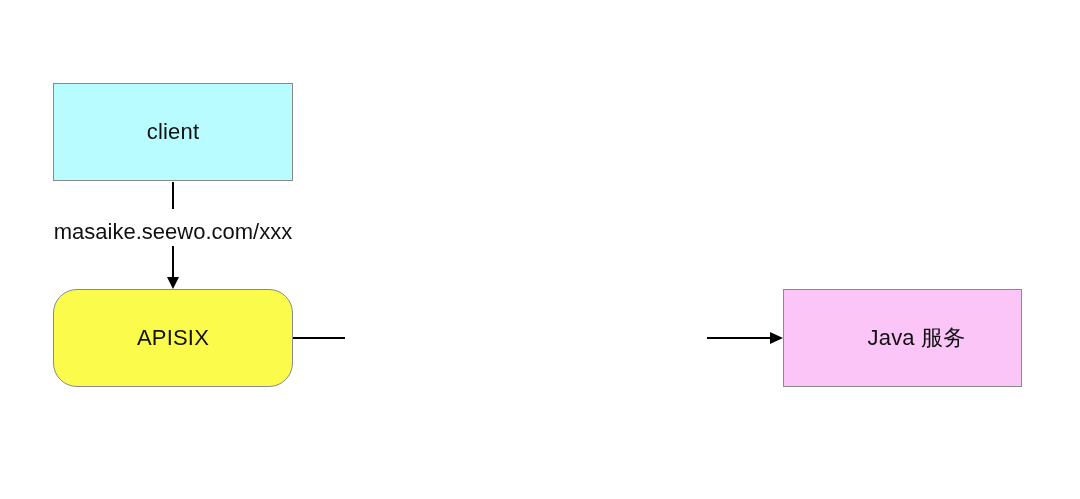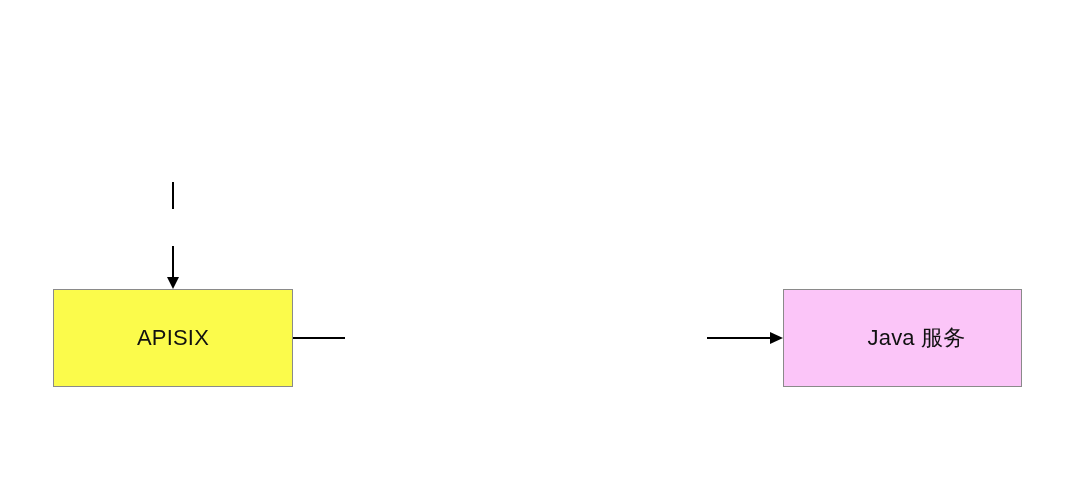--- a/index.html
+++ b/index.html
@@ -50,40 +50,44 @@
     border-right: 6px solid transparent;
     border-top: 12px solid #000000;
   }
   .arrowhead-right {
     border-top: 6px solid transparent;
     border-bottom: 6px solid transparent;
     border-left: 13px solid #000000;
   }
   
   #node-client { left: 53px; top: 83px; width: 240px; height: 98px; }
-  #node-apisix { left: 53px; top: 289px; width: 240px; height: 98px; }
+  #node-apisix { left: 53px; top: 289px; width: 240px; height: 98px; border-radius: 24px; }
   #node-java   { left: 783px; top: 289px; width: 239px; height: 98px; padding-left: 28px; }
   
   #edge1-seg-top    { left: 172px; top: 182px; width: 2px; height: 27px; }
   #edge1-label      { left: 43px;  top: 217px; width: 260px; }
   #edge1-seg-bottom { left: 172px; top: 246px; width: 2px; height: 33px; }
   #edge1-arrowhead  { left: 167px; top: 277px; }
   
   #edge2-seg-left   { left: 293px; top: 337px; width: 52px; height: 2px; }
   #edge2-label      { left: 345px; top: 310px; width: 362px; }
   #edge2-seg-right  { left: 707px; top: 337px; width: 64px; height: 2px; }
   #edge2-arrowhead  { left: 770px; top: 332px; }
 </style>
 </head>
 <body>
 
 <div id="canvas">
 
+  <div class="node" id="node-client" style="background-color: rgb(185, 252, 255);">
+    <span class="node-label">client</span>
+  </div>
 
   <div class="edge-line" id="edge1-seg-top"></div>
+  <div class="edge-label" id="edge1-label">masaike.seewo.com/xxx</div>
   <div class="edge-line" id="edge1-seg-bottom"></div>
   <div class="arrowhead arrowhead-down" id="edge1-arrowhead"></div>
 
   <div class="node" id="node-apisix" style="background-color: rgb(251, 251, 75);">
     <span class="node-label">APISIX</span>
   </div>
 
   <div class="edge-line" id="edge2-seg-left"></div>
   <div class="edge-line" id="edge2-seg-right"></div>
   <div class="arrowhead arrowhead-right" id="edge2-arrowhead"></div>

